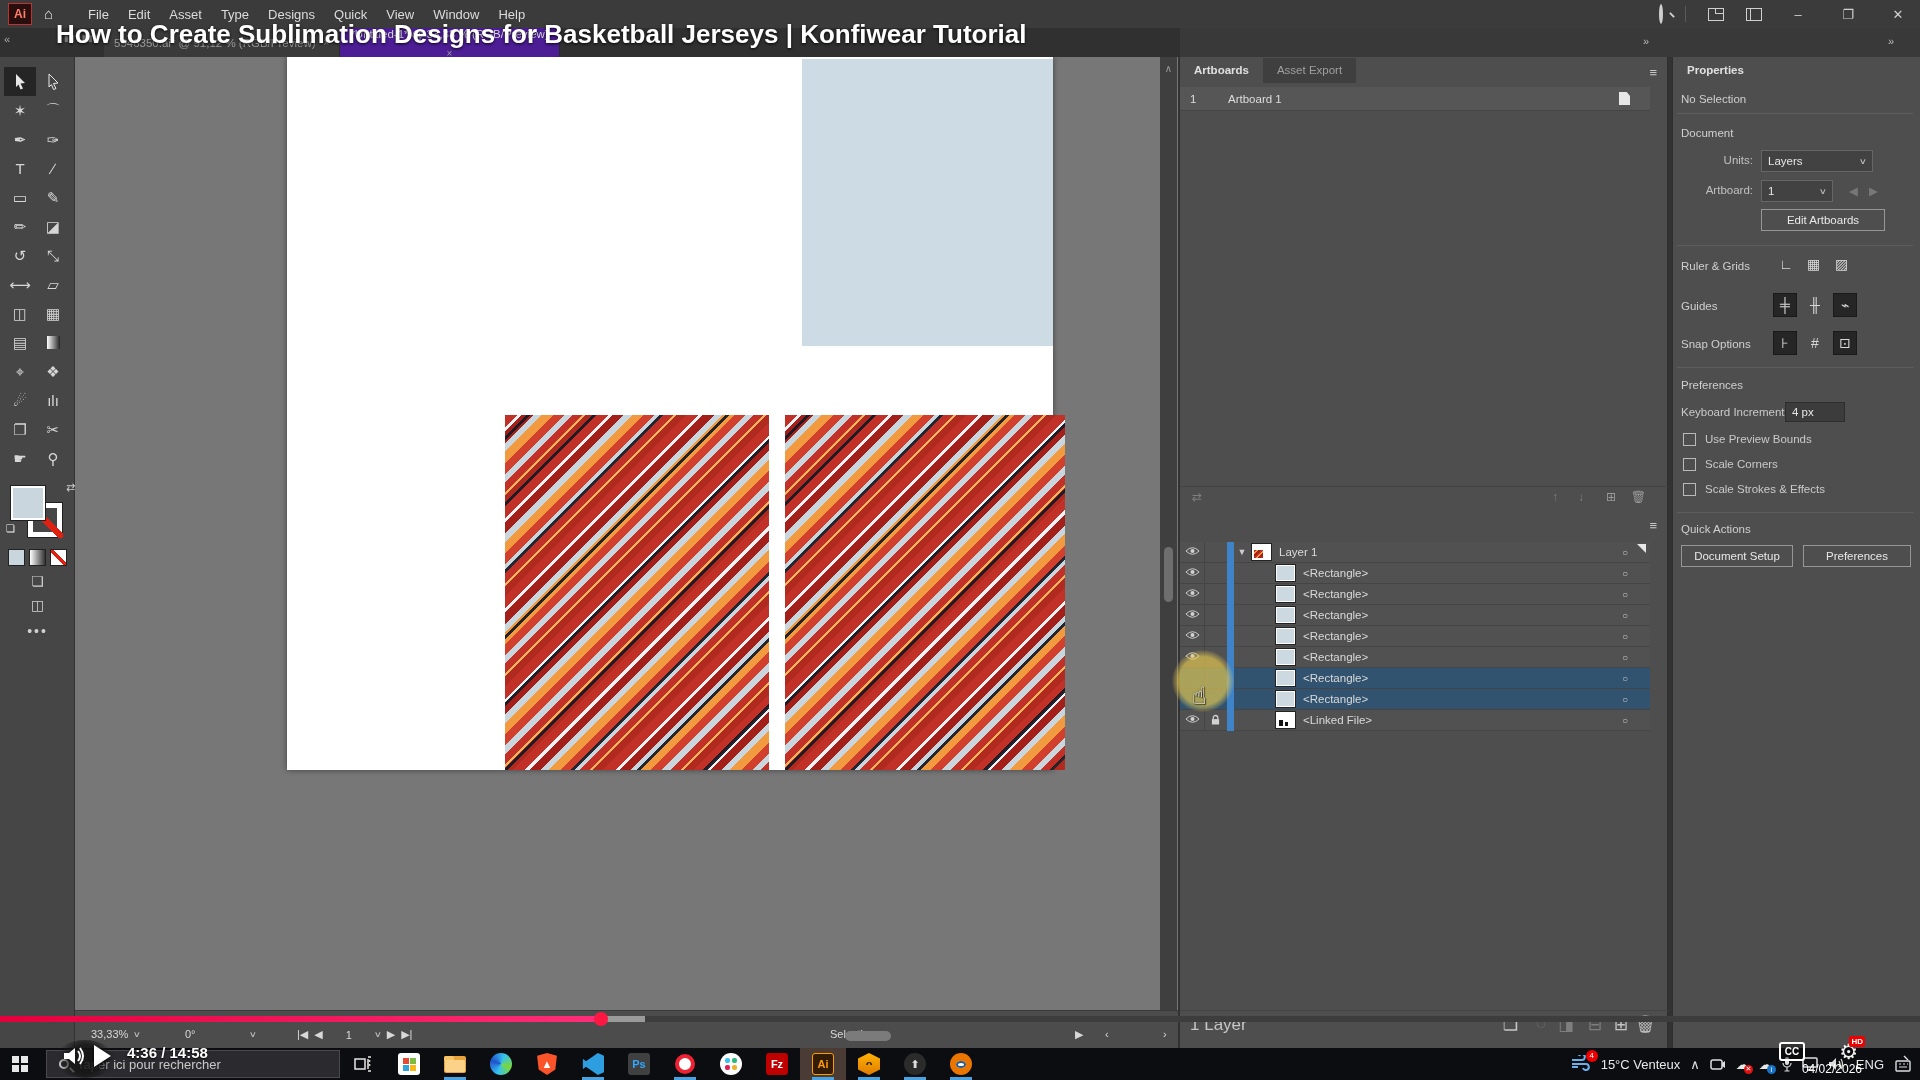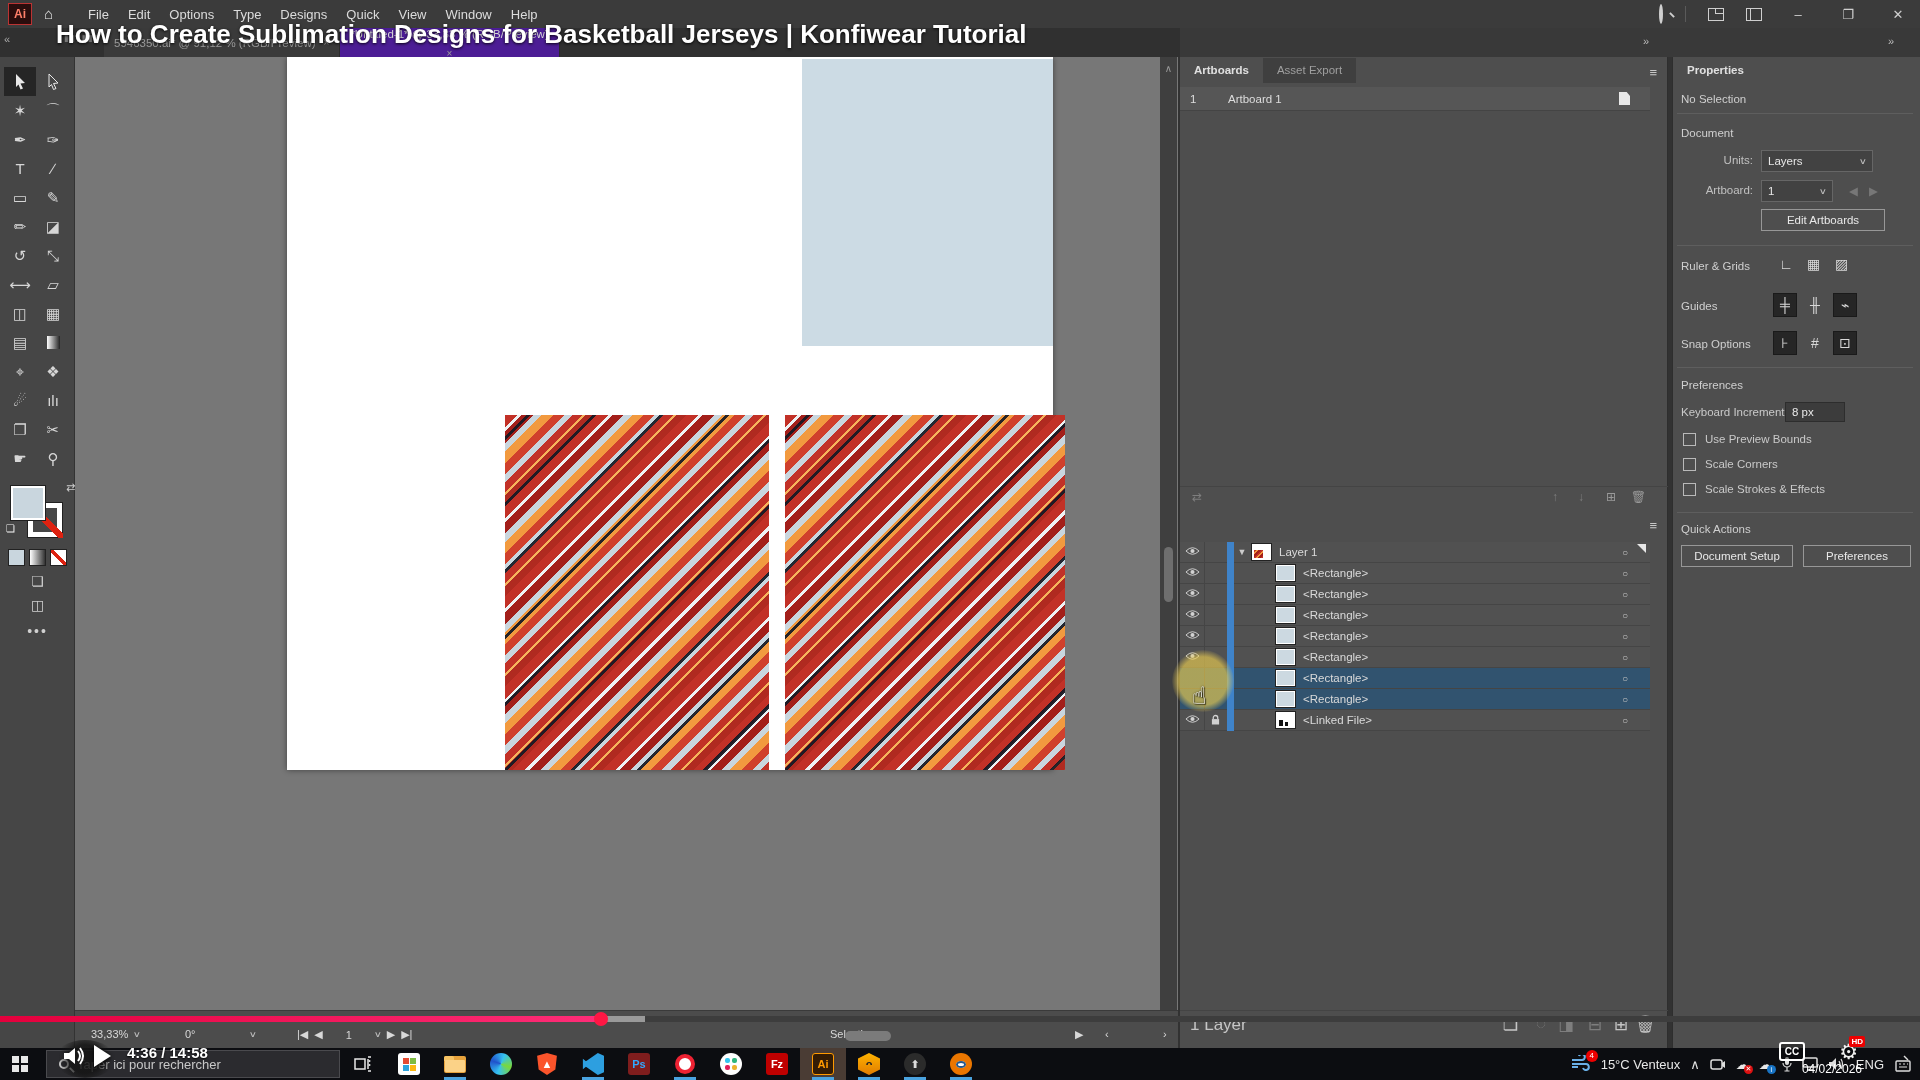--- a/index.html
+++ b/index.html
@@ -149,21 +149,21 @@
 <body>
 
 <div id="screen">
 
   <div id="menubar" class="abs">
     <div id="ai-logo">Ai</div>
     <div id="home-ico">⌂</div>
     <div id="menus">
         <span>File</span>
         <span>Edit</span>
-        <span>Options</span>
+        <span>Asset</span>
         <span>Type</span>
         <span>Designs</span>
         <span>Quick</span>
         <span>View</span>
         <span>Window</span>
         <span>Help</span>
       </div>
     <div id="mb-right">
       <div><span class="mag" style="margin:0;border-color:#d0d0d0"></span></div>
       <div class="mb-sep"></div>
@@ -460,21 +460,21 @@
     <div class="ico-btn pressed" style="left:100px;top:236px">╪</div>
     <div class="ico-btn" style="left:130px;top:236px">╫</div>
     <div class="ico-btn pressed" style="left:160px;top:236px">⌁</div>
     <div class="pp-sec-title" style="top:281px">Snap Options</div>
     <div class="ico-btn pressed" style="left:100px;top:274px">⊦</div>
     <div class="ico-btn" style="left:130px;top:274px">#</div>
     <div class="ico-btn pressed" style="left:160px;top:274px">⊡</div>
     <div class="pp-divider" style="top:310px"></div>
     <div class="pp-sec-title" style="top:322px">Preferences</div>
     <div class="cb-label" style="left:8px;top:349px">Keyboard Increment:</div>
-    <div class="num-input" style="left:112px;top:345px;width:60px">8 px</div>
+    <div class="num-input" style="left:112px;top:345px;width:60px">4 px</div>
     <div class="cb" style="left:10px;top:376px"></div>
     <div class="cb-label" style="left:32px;top:376px">Use Preview Bounds</div>
     <div class="cb" style="left:10px;top:401px"></div>
     <div class="cb-label" style="left:32px;top:401px">Scale Corners</div>
     <div class="cb" style="left:10px;top:426px"></div>
     <div class="cb-label" style="left:32px;top:426px">Scale Strokes &amp; Effects</div>
     <div class="pp-divider" style="top:455px"></div>
     <div class="pp-sec-title" style="top:466px">Quick Actions</div>
     <div class="pp-btn" style="left:8px;top:488px;width:112px">Document Setup</div>
     <div class="pp-btn" style="left:130px;top:488px;width:108px">Preferences</div>
@@ -539,21 +539,21 @@
           <span class="appico" style="border-radius:50%;background:conic-gradient(from 200deg,#35c1f1,#2052cc,#35c1f1,#7ad83a,#35c1f1)"></span>
         </div>
         <div class="tk">
           <span class="appico" style="background:#fb542b;clip-path:polygon(50% 0,95% 12%,88% 75%,50% 100%,12% 75%,5% 12%);color:#fff">▲</span>
         </div>
         <div class="tk">
           <span class="appico" style="background:#2d9fe0;clip-path:polygon(72% 0,100% 12%,100% 88%,72% 100%,18% 62%,4% 74%,4% 26%,18% 38%)"></span>
           <span class="under"></span>
         </div>
         <div class="tk">
-          <span class="appico" style="background:#7f1d1d;color:#31a8ff">Ps</span>
+          <span class="appico" style="background:#404040;color:#31a8ff">Ps</span>
         </div>
         <div class="tk">
           <span class="appico" style="border-radius:50%;border:4px solid #e23;background:#fff;width:20px;height:20px"></span>
           <span class="under"></span>
         </div>
         <div class="tk">
           <span class="appico" style="background:#fff;border-radius:50%">
             <span style="display:grid;grid-template-columns:5px 5px;grid-template-rows:5px 5px;gap:2px">
               <i style="background:#36c5f0;border-radius:2px"></i>
               <i style="background:#2eb67d;border-radius:2px"></i>

